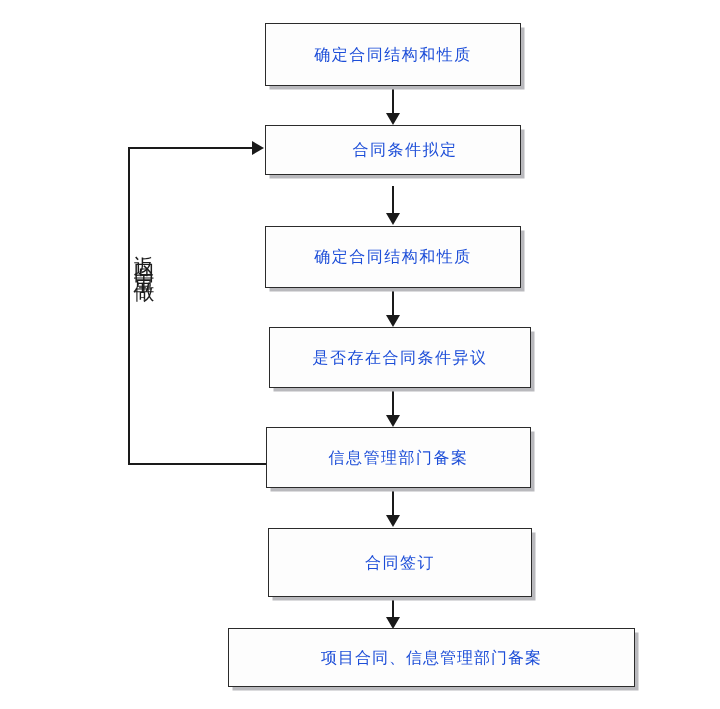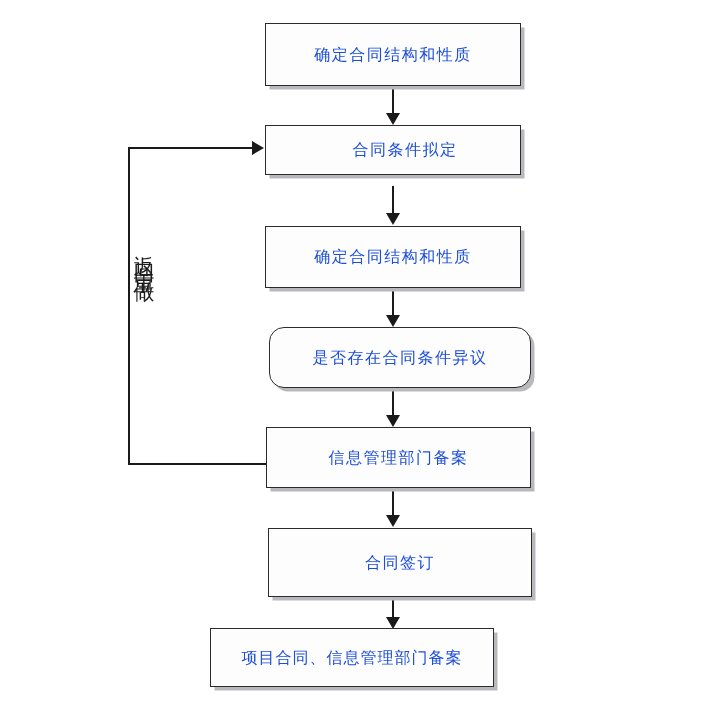--- a/index.html
+++ b/index.html
@@ -114,29 +114,29 @@
   </div>
 
   <div class="node" style="left:265px; top:125px; width:256px; height:50px;padding-left:24px;">
     <span class="node-label">合同条件拟定</span>
   </div>
 
   <div class="node" style="left:265px; top:226px; width:256px; height:62px;">
     <span class="node-label">确定合同结构和性质</span>
   </div>
 
-  <div class="node" style="left:269px; top:327px; width:262px; height:61px;border-radius:15px;">
+  <div class="node" style="left:269px; top:327px; width:262px; height:61px;">
     <span class="node-label">是否存在合同条件异议</span>
   </div>
 
   <div class="node" style="left:266px; top:427px; width:265px; height:61px;">
     <span class="node-label">信息管理部门备案</span>
   </div>
 
   <div class="node" style="left:268px; top:528px; width:264px; height:69px;">
     <span class="node-label">合同签订</span>
   </div>
 
-  <div class="node" style="left:210px; top:628px; width:284px; height:59px;">
+  <div class="node" style="left:228px; top:628px; width:407px; height:59px;">
     <span class="node-label wide">项目合同、信息管理部门备案</span>
   </div>
 
 </div>
 
 </body></html>

